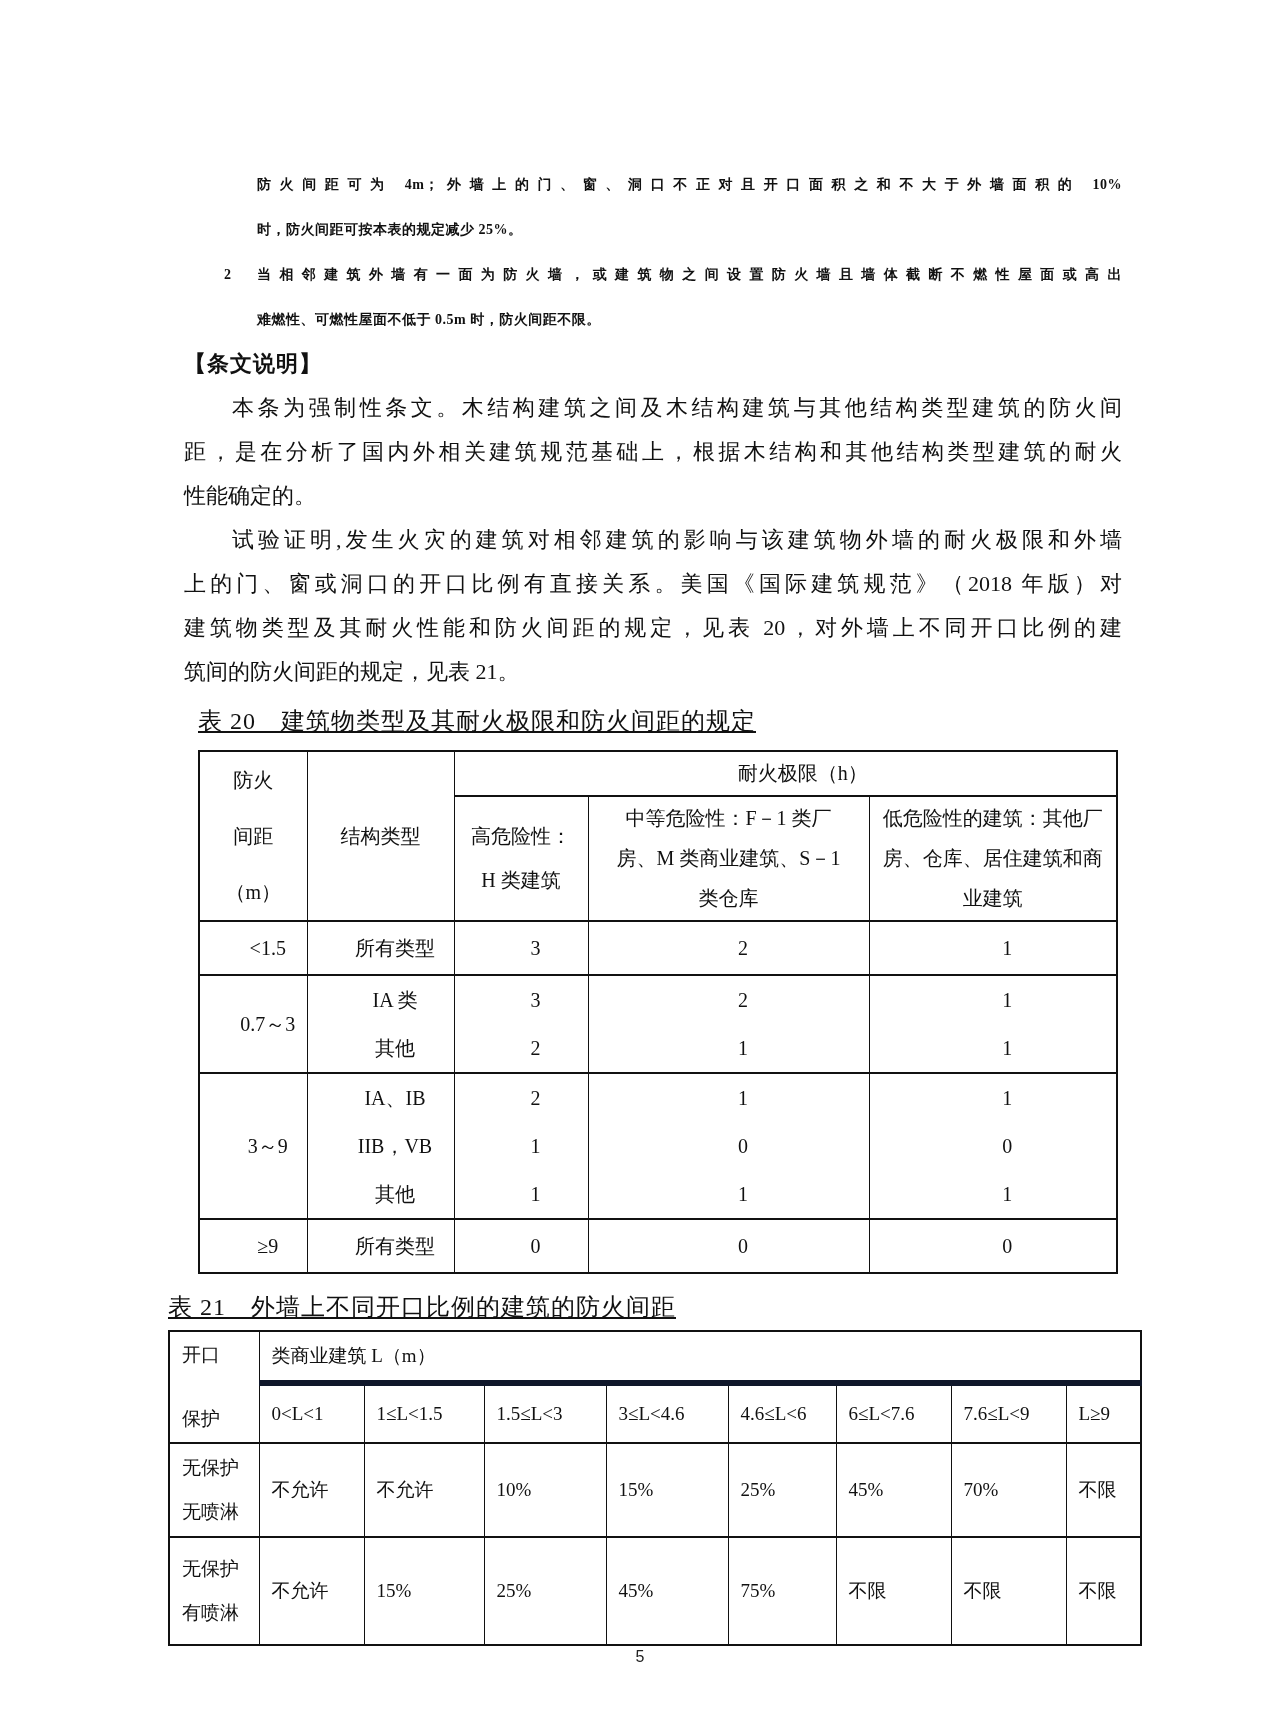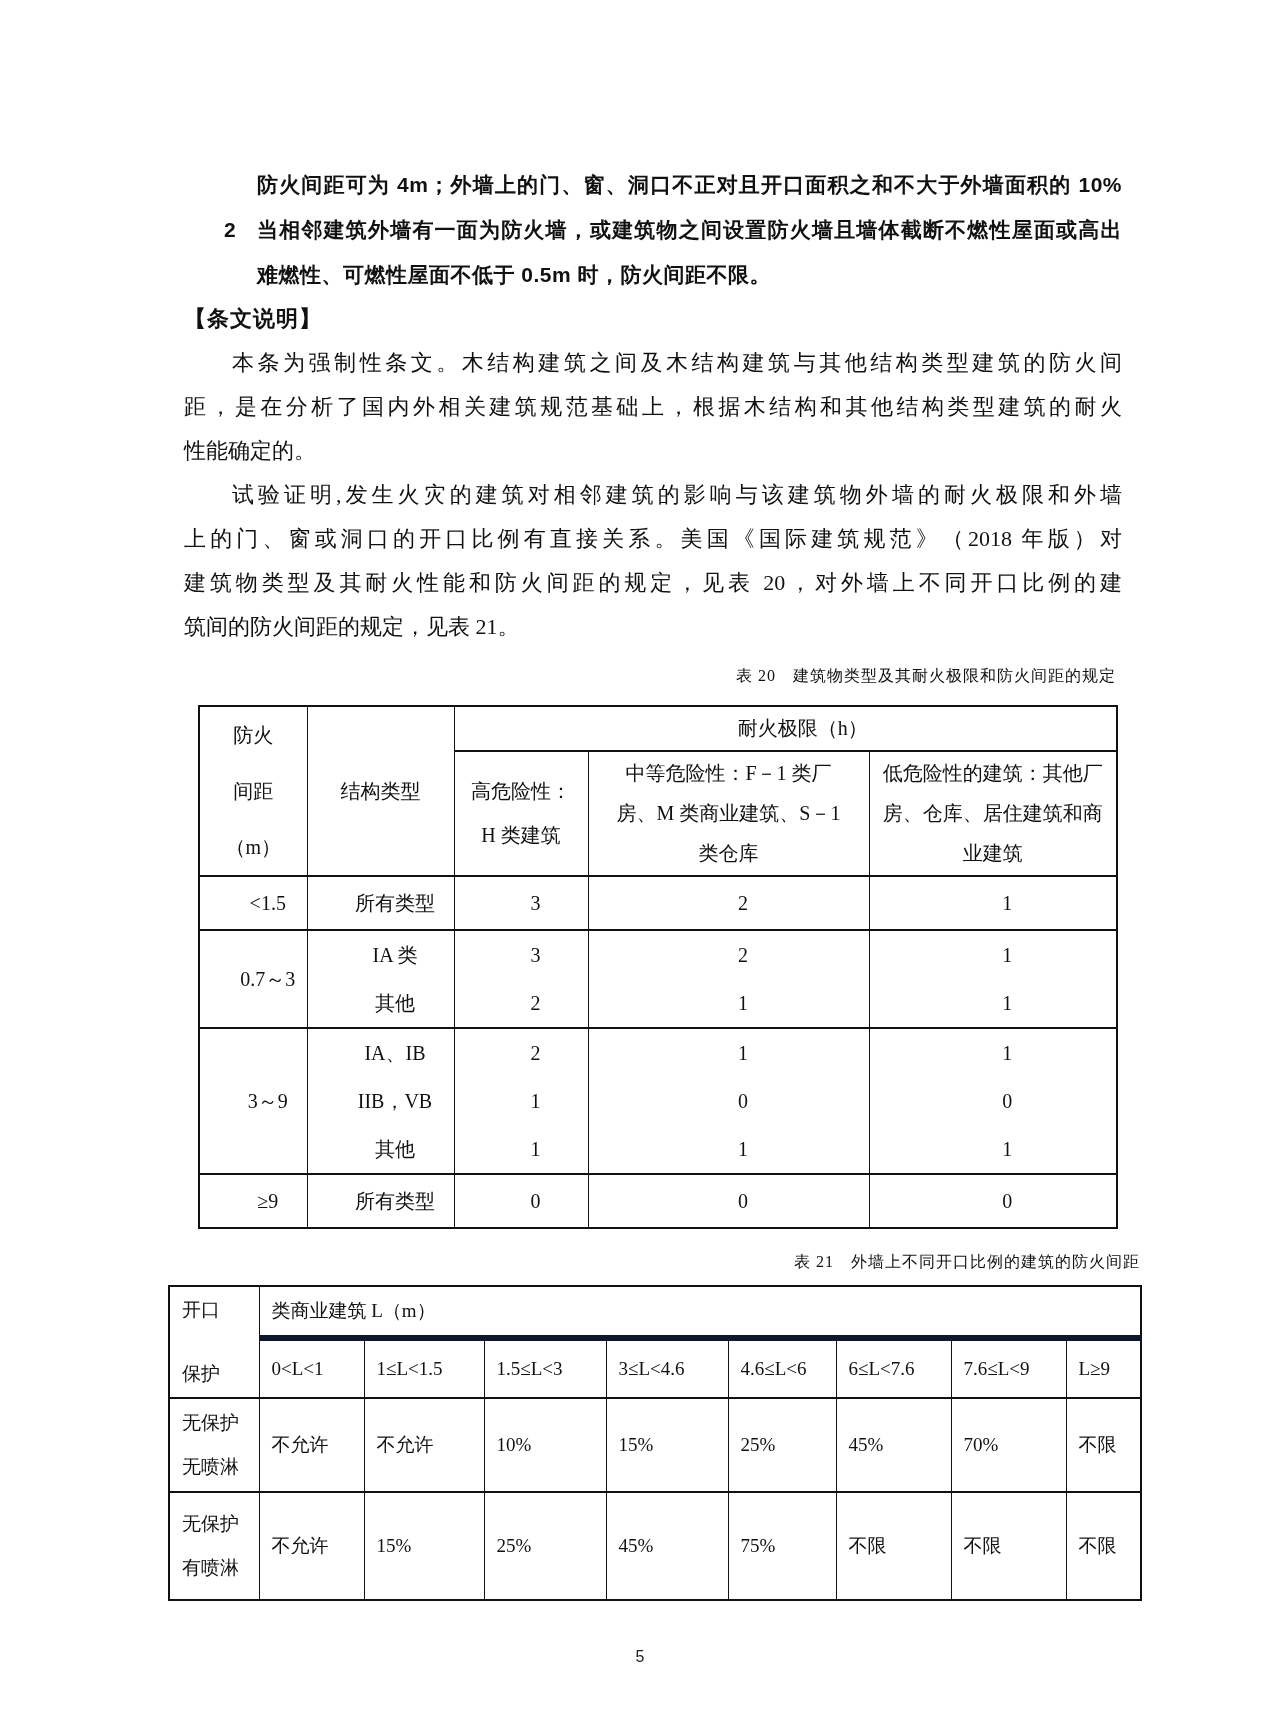--- a/index.html
+++ b/index.html
@@ -8,23 +8,23 @@
     width:1280px;height:1715px;
     background:#ffffff;
     color:#111111;
     font-family:"Liberation Serif","DejaVu Serif",serif;
     overflow:hidden;
   }
   
   .clause{
     margin:162px 64px 0 184px;
     width:938px;
-    font-family:Liberation Sans, sans-serif;
+    font-family:Liberation Serif, serif;
     font-weight:bold;
-    font-size:21px;
+    font-size:14px;
     line-height:45px;
     letter-spacing:0.5px;
   }
   .clause .cont{padding-left:73px;}
   .clause .item{position:relative;padding-left:73px;}
   .clause .num{position:absolute;left:40px;top:0;font-weight:bold;}
   .j{text-align:justify;text-align-last:justify;}
   
   .sec-heading{
     margin:0 0 0 184px;
@@ -37,24 +37,25 @@
   
   .para{
     margin:0 158px 0 184px;
     width:938px;
     font-size:22px;
     line-height:44px;
   }
   .para .fl{padding-left:48px;}
   
   .caption{
-    font-size:16px;
+    font-size:24px;
     line-height:30px;
-    text-align:right;
+    text-align:left;
     letter-spacing:1px;
+    text-decoration:underline;
   }
   .cap20{margin:12px 0 0 198px;width:918px;}
   .cap21{margin:18px 0 0 168px;width:972px;}
   
   table{border-collapse:collapse;table-layout:fixed;}
   .t20{
     margin:14px 0 0 198px;
     width:918px;
     border:2px solid #111;
     font-size:20px;
@@ -94,20 +95,21 @@
     color:#222;
   }
 </style>
 </head>
 <body>
 
 <div class="page">
 
   <div class="clause">
     <div class="cont j">防火间距可为 4m；外墙上的门、窗、洞口不正对且开口面积之和不大于外墙面积的 10%</div>
+    <div class="cont">时，防火间距可按本表的规定减少 25%。</div>
     <div class="item">
       <span class="num">2</span>
       <span class="j" style="display:block">当相邻建筑外墙有一面为防火墙，或建筑物之间设置防火墙且墙体截断不燃性屋面或高出</span>
     </div>
     <div class="cont">难燃性、可燃性屋面不低于 0.5m 时，防火间距不限。</div>
   </div>
 
   <div class="sec-heading">【条文说明】</div>
 
   <div class="para">

